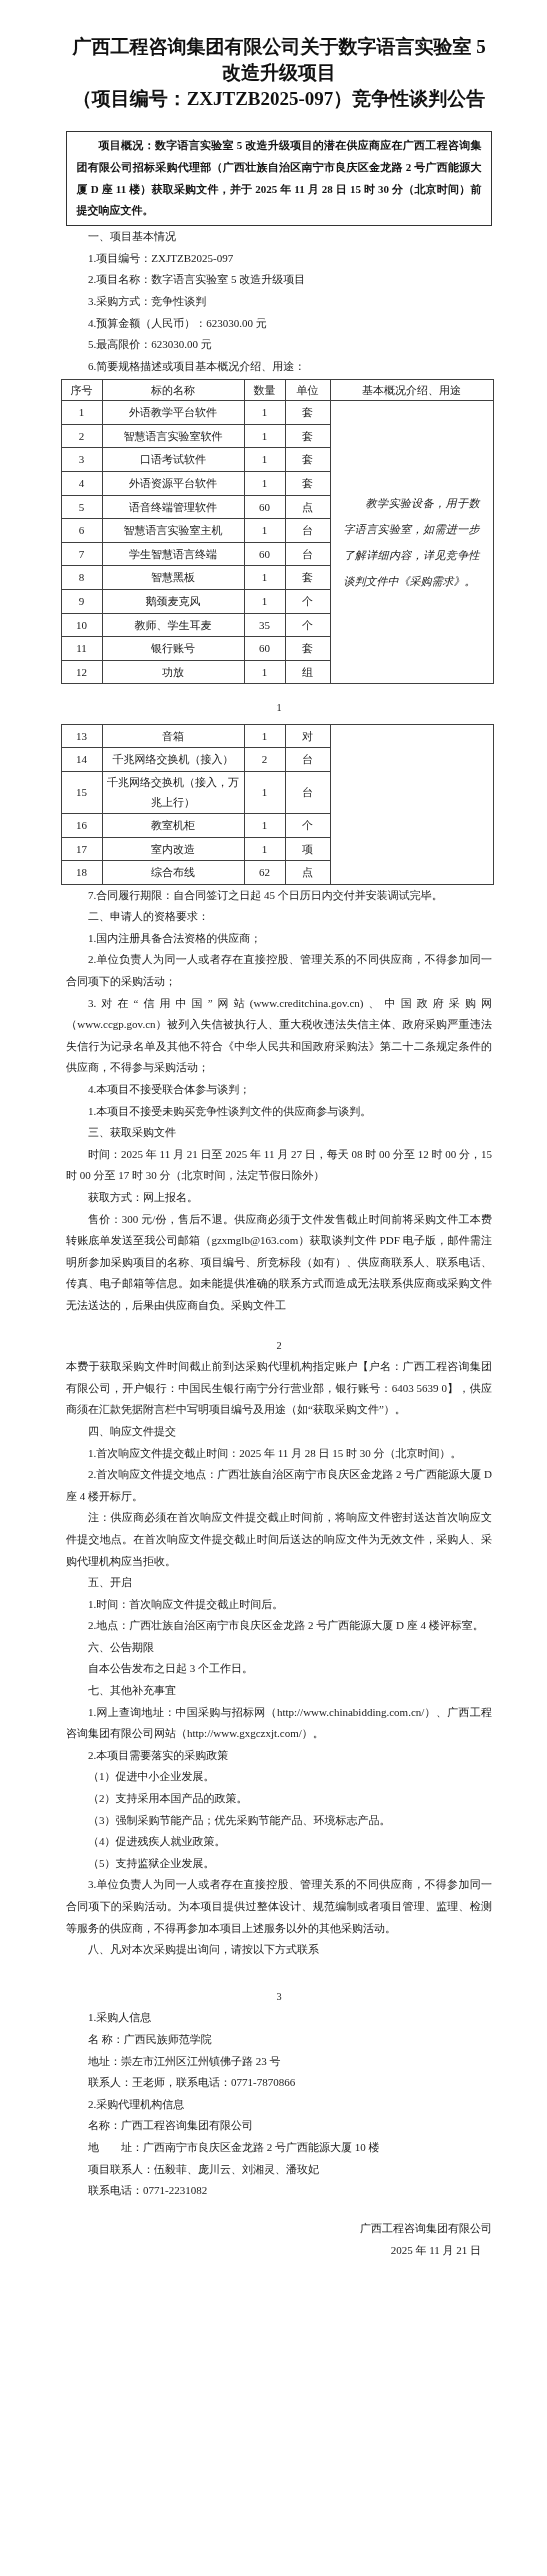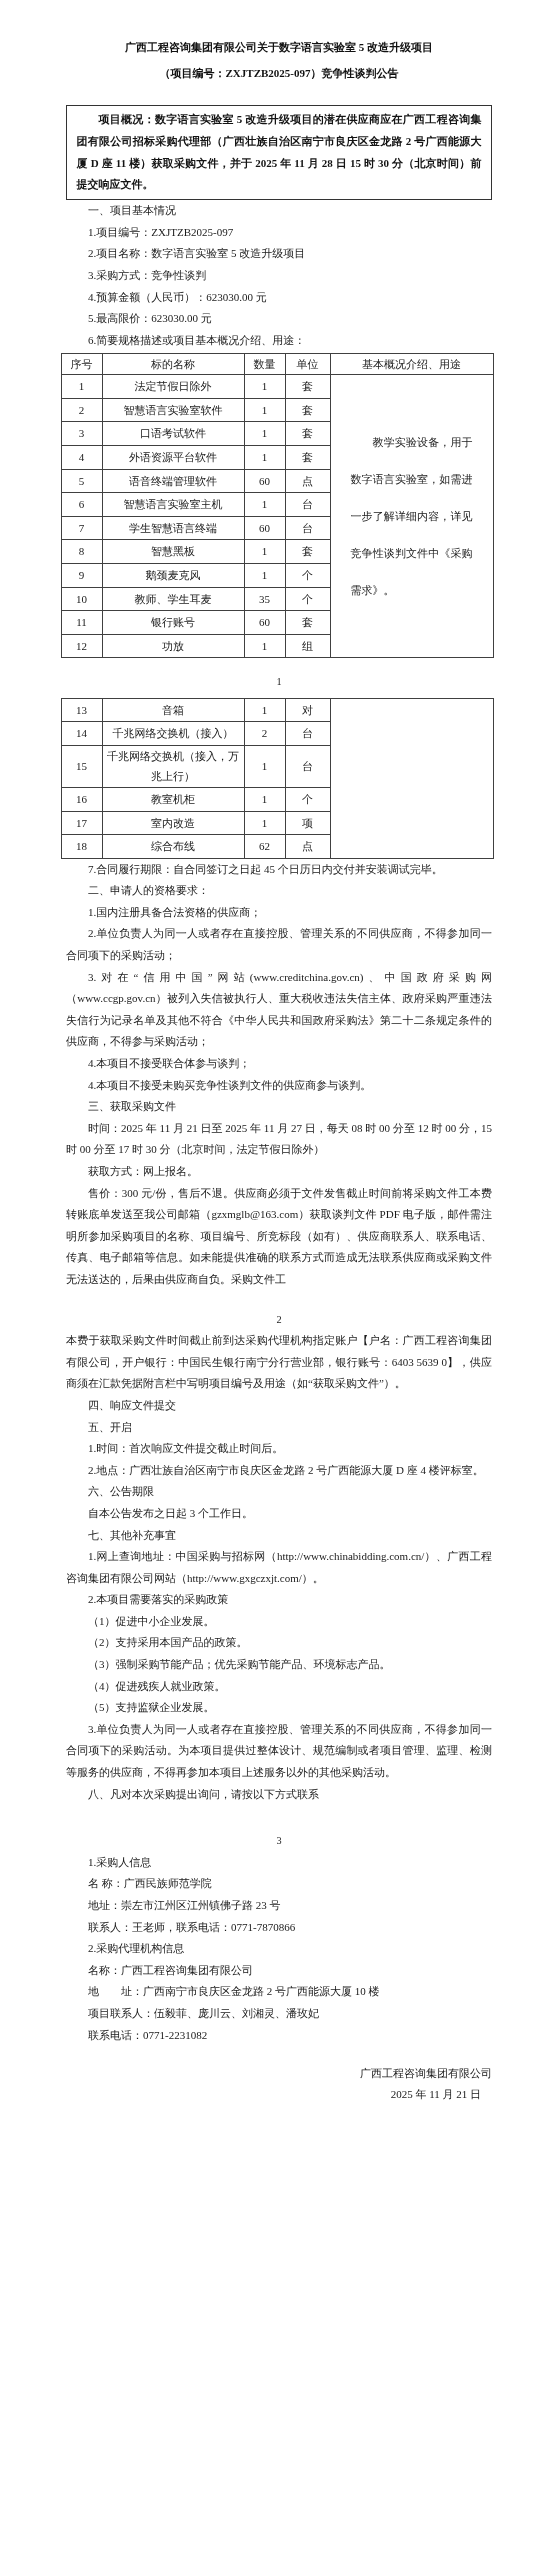--- a/index.html
+++ b/index.html
@@ -4,21 +4,21 @@
 <style>
   html,body{margin:0;padding:0;background:#ffffff;}
   .page{
     width:548px;height:2576px;overflow:hidden;background:#ffffff;
     box-sizing:border-box;padding:34px 56px 0 66px;
     font-family:"Liberation Serif","DejaVu Serif",serif;
     color:#1a1a1a;font-size:11px;line-height:21.6px;
   }
   .title-block{text-align:center;}
   .doc-title{
-    margin:0;font-size:11px;line-height:26px;font-weight:bold;
+    margin:0;font-size:19px;line-height:26px;font-weight:bold;
     font-family:"Liberation Serif","DejaVu Serif",serif;color:#111;
   }
   .overview-box{
     margin-top:19px;border:0.7px solid #333;padding:3.4px 9.6px;
     font-weight:bold;color:#141414;
   }
   .overview-box p{margin:0;text-indent:2em;text-align:justify;line-height:21.6px;}
   .para{margin:0;text-indent:2em;text-align:justify;}
   .para.noindent{text-indent:0;}
   .doc-table{
@@ -26,22 +26,23 @@
     margin-top:1.4px;
   }
   .doc-table.part2{margin-top:5.5px;}
   .doc-table th,.doc-table td{
     border:0.7px solid #404040;text-align:center;vertical-align:middle;
     font-weight:normal;font-size:11px;padding:0 2.1px;
     height:22.6px;line-height:20.5px;
   }
   .doc-table thead th{height:20.5px;line-height:18px;margin-left:8px;}
   .doc-table td.remark{
-    text-align:left;text-indent:2em;line-height:37px;padding:0 20px;
+    text-align:left;text-indent:2em;line-height:26px;padding:0 13px;
     text-align:justify;
+    font-style:italic;
   }
   .page-num{
     margin:0;text-align:center;font-size:10.3px;line-height:21.6px;color:#222;
   }
   .pn1{margin-top:12.3px;}
   .pn2{margin-top:18px;}
   .pn3{margin-top:25px;}
   .sign-block{margin-top:16.4px;}
   .sign-line{margin:0;text-align:right;text-indent:0;}
   .sign-line.date{padding-right:11px;}
@@ -83,21 +84,21 @@
         <th>序号</th>
         <th>标的名称</th>
         <th>数量</th>
         <th>单位</th>
         <th>基本概况介绍、用途</th>
       </tr>
     </thead>
     <tbody>
         <tr>
           <td class="c0">1</td>
-          <td class="c1">法定节假日除外</td>
+          <td class="c1">外语教学平台软件</td>
           <td class="c2">1</td>
           <td class="c3">套</td>
           <td class="remark" rowspan="12">教学实验设备，用于数字语言实验室，如需进一步了解详细内容，详见竞争性谈判文件中《采购需求》。</td>
         </tr>
         <tr>
           <td class="c0">2</td>
           <td class="c1">智慧语言实验室软件</td>
           <td class="c2">1</td>
           <td class="c3">套</td>
         </tr>
@@ -216,35 +217,40 @@
   </table>
 
   <p class="para">7.合同履行期限：自合同签订之日起 45 个日历日内交付并安装调试完毕。</p>
 
   <p class="para">二、申请人的资格要求：</p>
   <div>
       <p class="para">1.国内注册具备合法资格的供应商；</p>
       <p class="para">2.单位负责人为同一人或者存在直接控股、管理关系的不同供应商，不得参加同一合同项下的采购活动；</p>
       <p class="para">3.对在“信用中国”网站(www.creditchina.gov.cn)、中国政府采购网（www.ccgp.gov.cn）被列入失信被执行人、重大税收违法失信主体、政府采购严重违法失信行为记录名单及其他不符合《中华人民共和国政府采购法》第二十二条规定条件的供应商，不得参与采购活动；</p>
       <p class="para">4.本项目不接受联合体参与谈判；</p>
-      <p class="para">4.本项目不接受未购买竞争性谈判文件的供应商参与谈判。</p>
+      <p class="para">1.本项目不接受未购买竞争性谈判文件的供应商参与谈判。</p>
     </div>
 
   <p class="para">三、获取采购文件</p>
   <div>
       <p class="para">时间：2025 年 11 月 21 日至 2025 年 11 月 27 日，每天 08 时 00 分至 12 时 00 分，15 时 00 分至 17 时 30 分（北京时间，法定节假日除外）</p>
       <p class="para">获取方式：网上报名。</p>
       <p class="para">售价：300 元/份，售后不退。供应商必须于文件发售截止时间前将采购文件工本费转账底单发送至我公司邮箱（gzxmglb@163.com）获取谈判文件 PDF 电子版，邮件需注明所参加采购项目的名称、项目编号、所竞标段（如有）、供应商联系人、联系电话、传真、电子邮箱等信息。如未能提供准确的联系方式而造成无法联系供应商或采购文件无法送达的，后果由供应商自负。采购文件工</p>
     </div>
 
   <p class="page-num pn2">2</p>
 
   <p class="para noindent">本费于获取采购文件时间截止前到达采购代理机构指定账户【户名：广西工程咨询集团有限公司，开户银行：中国民生银行南宁分行营业部，银行账号：6403 5639 0】，供应商须在汇款凭据附言栏中写明项目编号及用途（如“获取采购文件”）。</p>
 
   <p class="para">四、响应文件提交</p>
+  <div>
+      <p class="para">1.首次响应文件提交截止时间：2025 年 11 月 28 日 15 时 30 分（北京时间）。</p>
+      <p class="para">2.首次响应文件提交地点：广西壮族自治区南宁市良庆区金龙路 2 号广西能源大厦 D 座 4 楼开标厅。</p>
+      <p class="para">注：供应商必须在首次响应文件提交截止时间前，将响应文件密封送达首次响应文件提交地点。在首次响应文件提交截止时间后送达的响应文件为无效文件，采购人、采购代理机构应当拒收。</p>
+    </div>
 
   <p class="para">五、开启</p>
   <div>
       <p class="para">1.时间：首次响应文件提交截止时间后。</p>
       <p class="para">2.地点：广西壮族自治区南宁市良庆区金龙路 2 号广西能源大厦 D 座 4 楼评标室。</p>
     </div>
 
   <p class="para">六、公告期限</p>
   <div>
       <p class="para">自本公告发布之日起 3 个工作日。</p>

